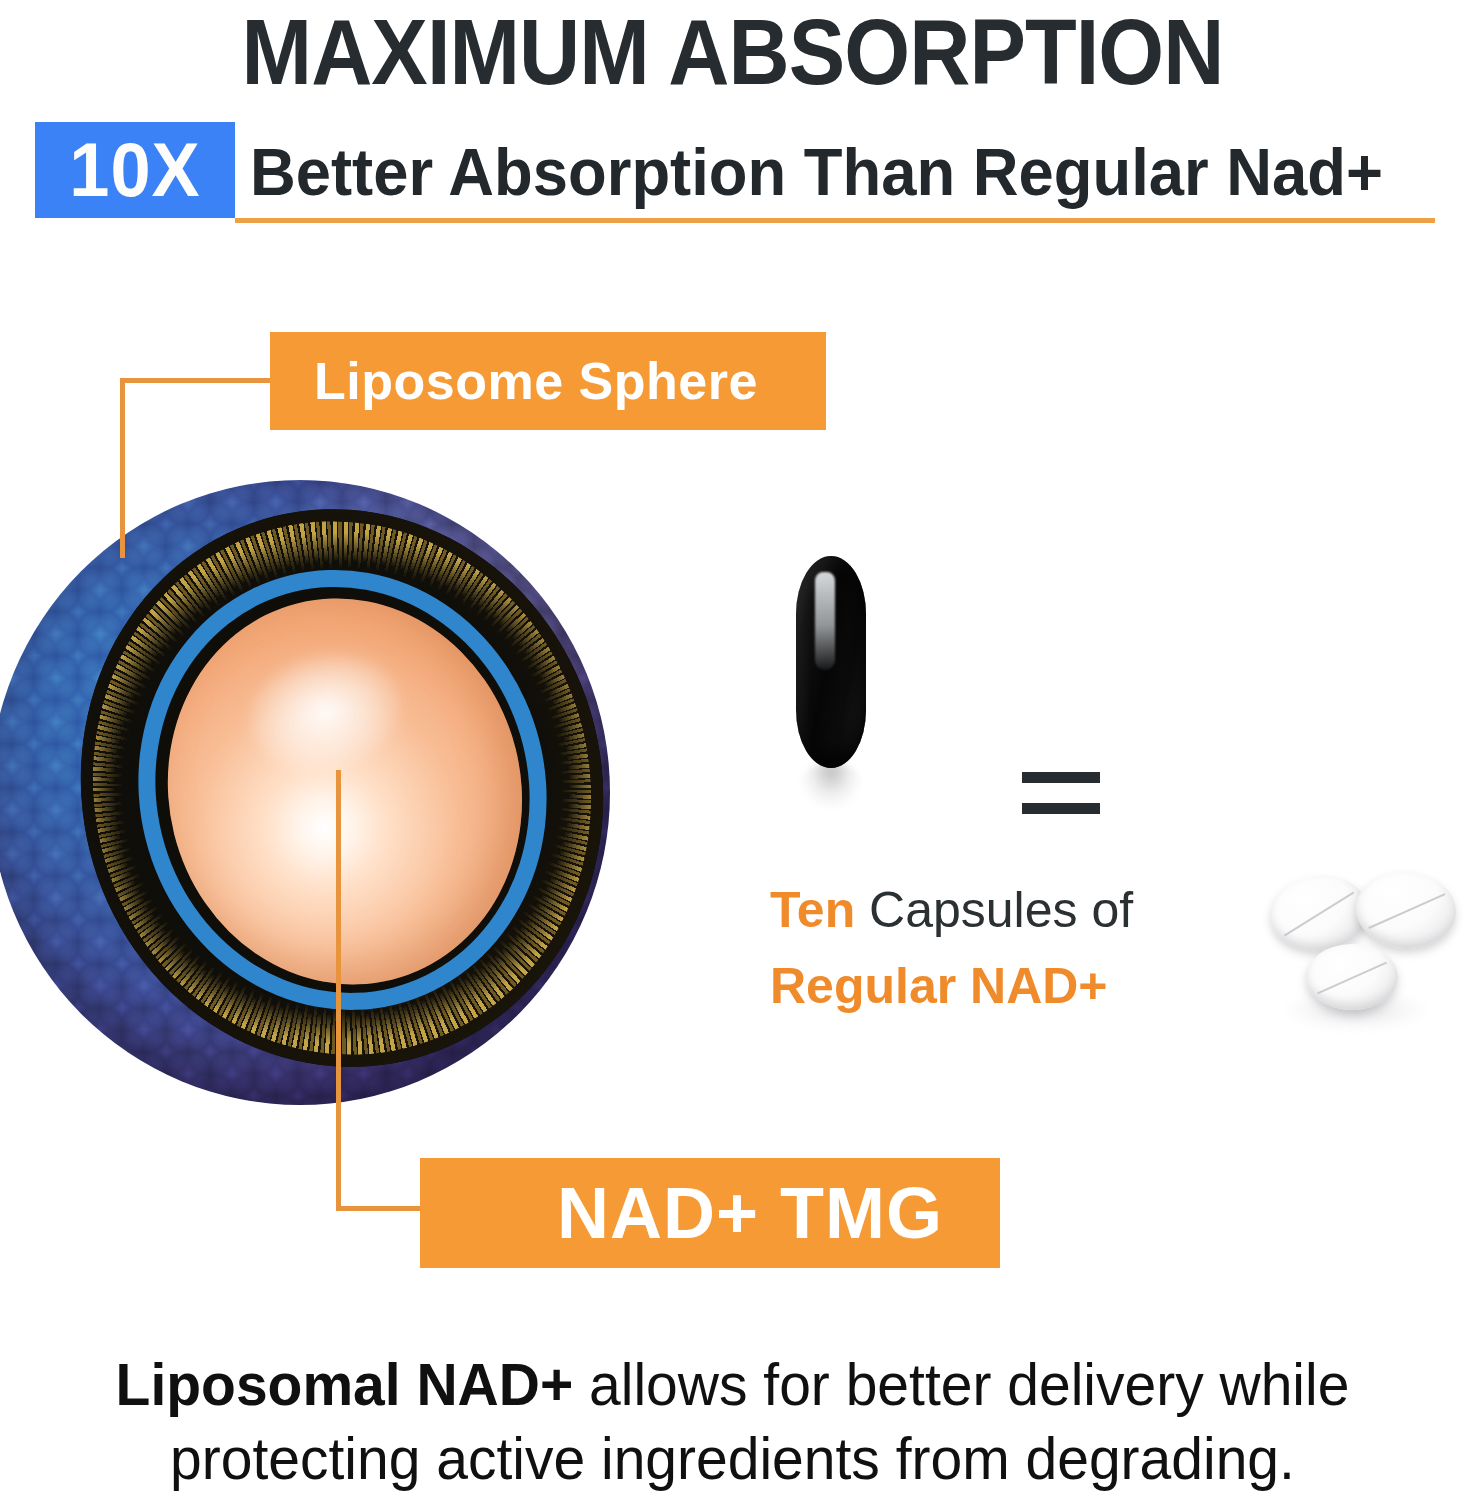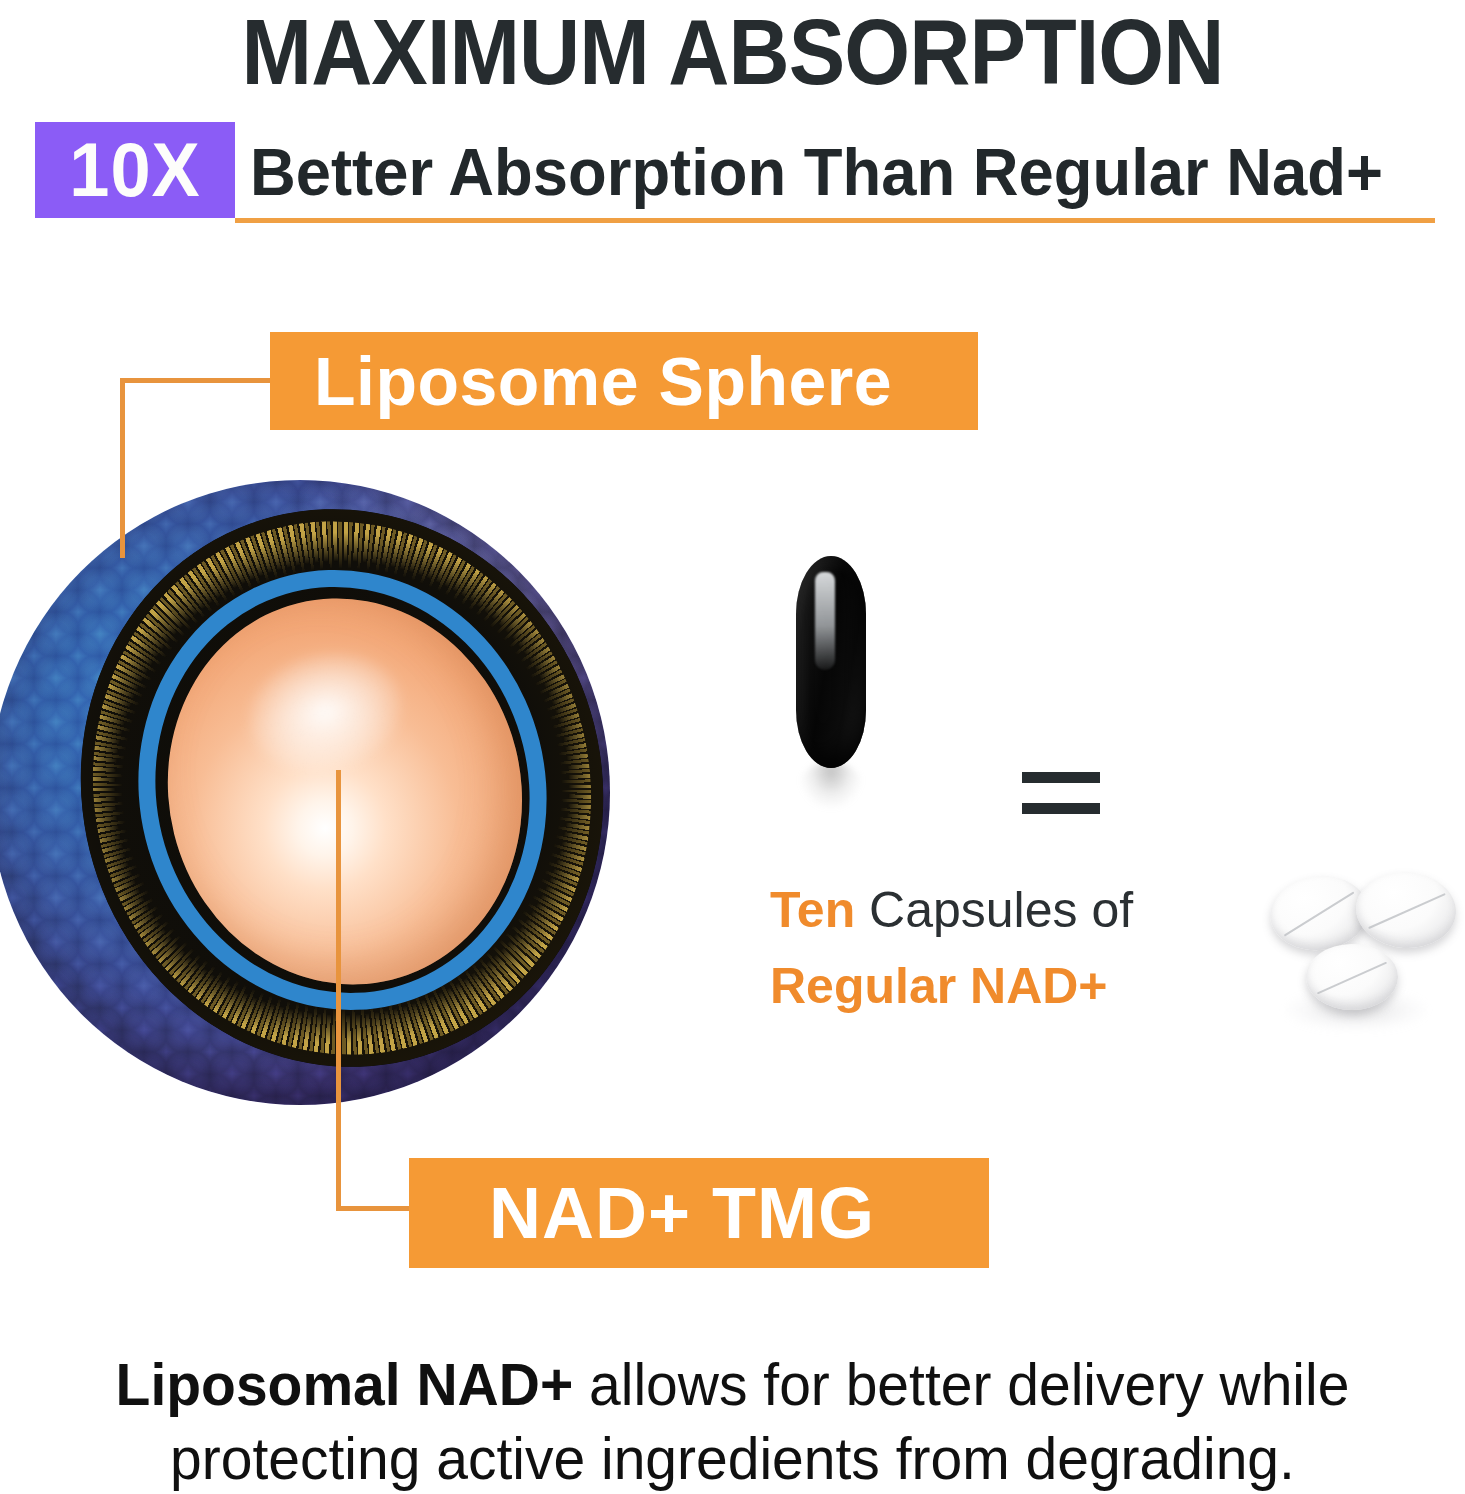--- a/index.html
+++ b/index.html
@@ -43,21 +43,21 @@
     top: 122px;
     width: 1400px;
     height: 100px;
   }
   .badge10x {
     position: absolute;
     left: 0;
     top: 0;
     width: 200px;
     height: 96px;
-    background: #8b5cf6;
+    background: #3b82f6;
   }
   .badge10x span {
     display: block;
     text-align: center;
     color: #fdfdfb;
     font-family: "Liberation Sans Narrow", "Liberation Sans", sans-serif;
     font-weight: bold;
     font-size: 76px;
     line-height: 96px;
     letter-spacing: 1px;
@@ -261,36 +261,37 @@
     color: #ffffff;
     font-family: "Liberation Sans Narrow", "Liberation Sans", sans-serif;
     font-weight: bold;
     display: flex;
     align-items: center;
     white-space: nowrap;
   }
   #badge-liposome {
     left: 270px;
     top: 332px;
-    width: 708px;
+    width: 556px;
     height: 98px;
-    font-size: 68px;
+    font-size: 52px;
     padding-left: 44px;
     box-sizing: border-box;
     letter-spacing: 0.5px;
   }
   #badge-nadtmg {
-    left: 409px;
+    left: 420px;
     top: 1158px;
     width: 580px;
     height: 110px;
     font-size: 72px;
     padding-left: 80px;
     box-sizing: border-box;
     letter-spacing: 1px;
+    justify-content: center;
   }
   .leader {
     position: absolute;
     background: #e8943d;
   }
   #leader1-h { left: 120px; top: 378px; width: 152px; height: 5px; }
   #leader1-v { left: 120px; top: 378px; width: 5px; height: 180px; }
   #leader2-v { left: 336px; top: 770px; width: 5px; height: 440px; }
   #leader2-h { left: 336px; top: 1206px; width: 88px; height: 5px; }
 

